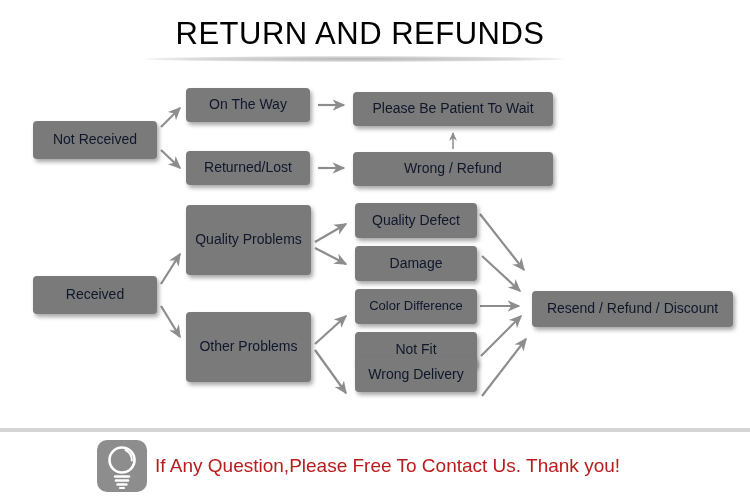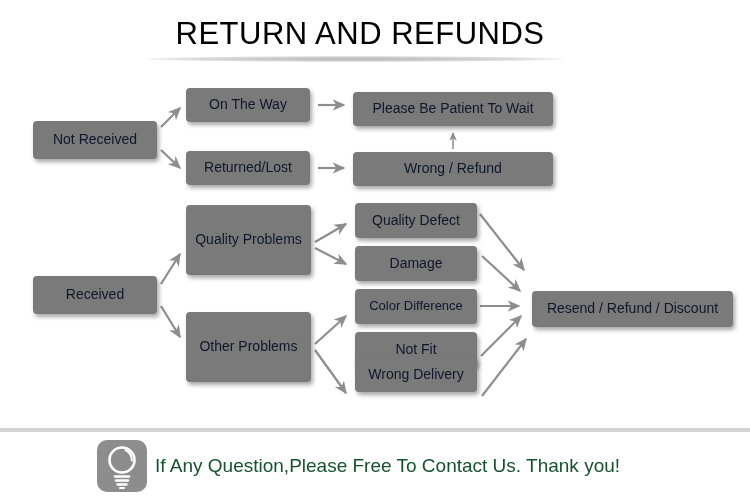--- a/index.html
+++ b/index.html
@@ -42,21 +42,21 @@
   .arrows{position:absolute;left:0;top:0;width:750px;height:500px;pointer-events:none;}
   .arrows line{stroke:#8d8d8d;stroke-width:2.2;}
   .arrows line.thin{stroke-width:1.5;}
   .footer-divider{position:absolute;left:0;top:428px;width:750px;height:4px;background:#d4d4d4;}
   .bulb-box{
     position:absolute;left:97px;top:440px;width:50px;height:52px;
     background:#8d8d8d;border-radius:10px;
   }
   .footer-text{
     position:absolute;left:155px;top:440px;height:52px;display:flex;align-items:center;
-    font-size:19px;color:#14532d;
+    font-size:19px;color:#b91c1c;
   }
 </style>
 </head>
 <body>
 
 <div class="page-title">RETURN AND REFUNDS</div>
 <div class="title-underline"></div>
 
 <svg class="arrows" viewBox="0 0 750 500" xmlns="http://www.w3.org/2000/svg">
   <defs>

